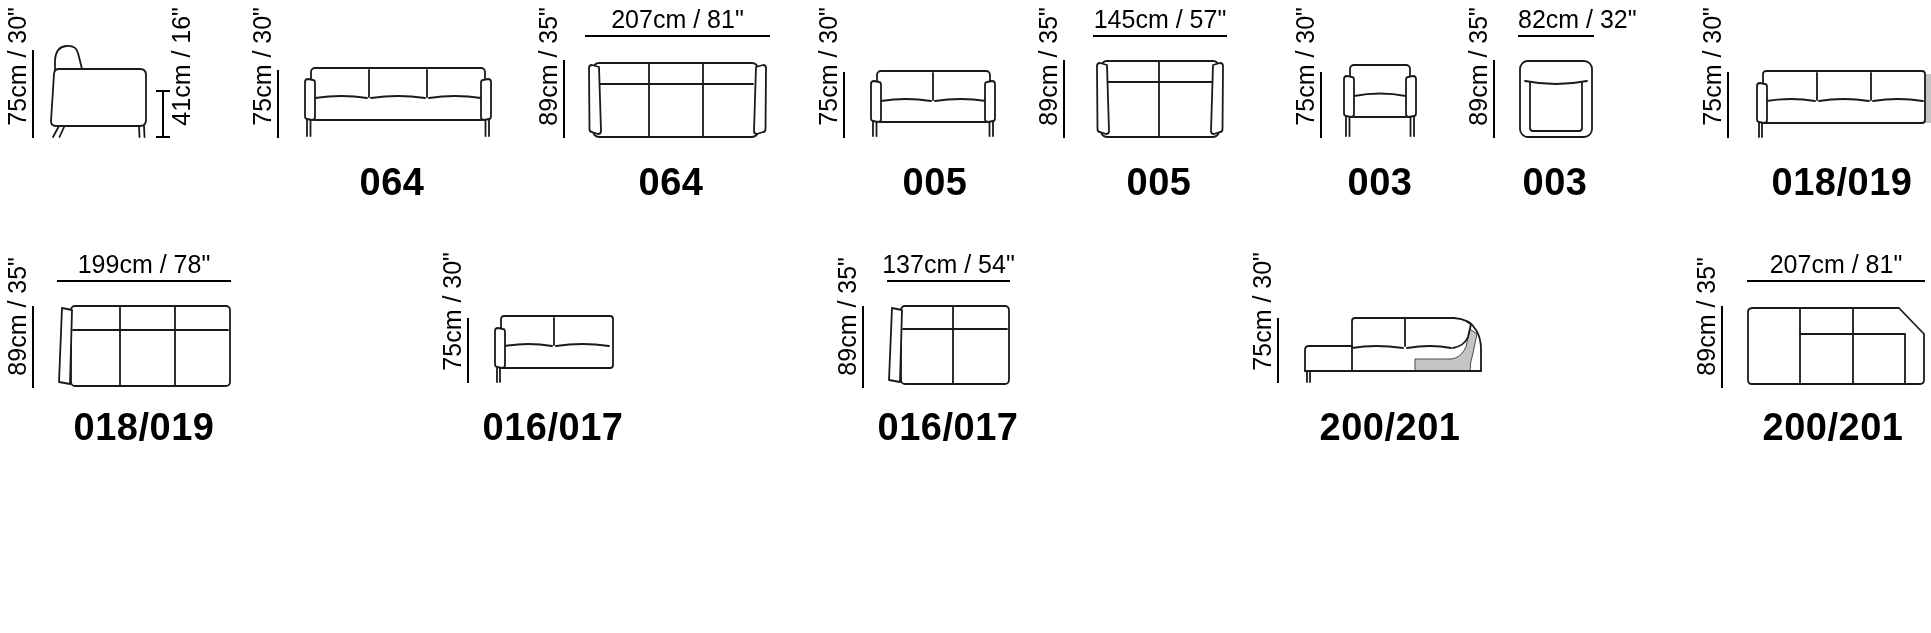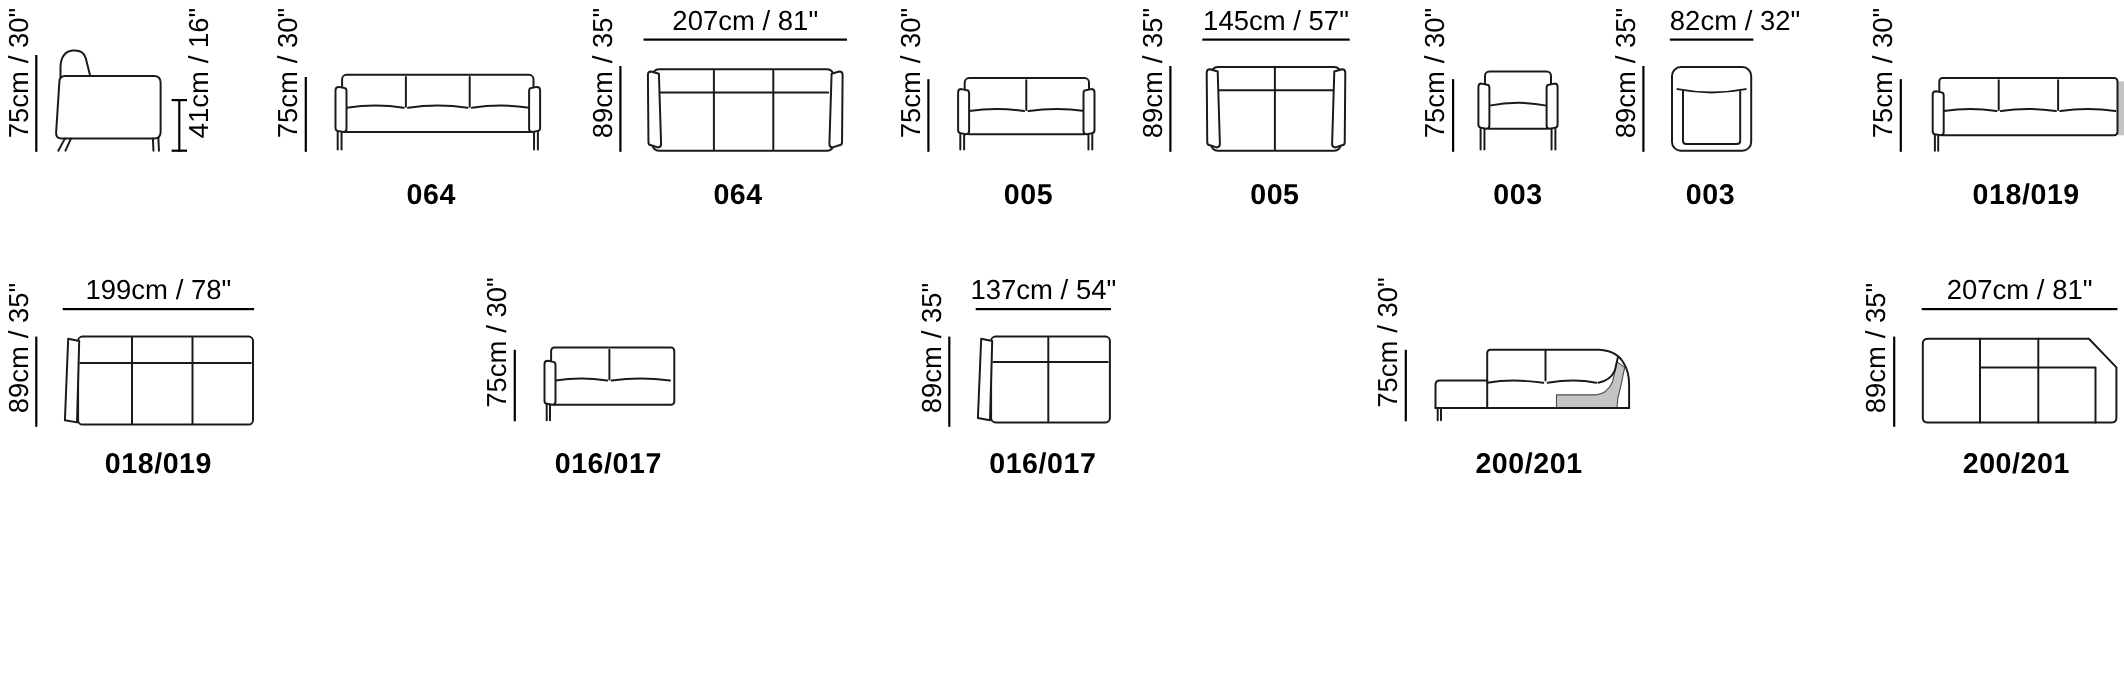--- a/index.html
+++ b/index.html
@@ -23,21 +23,21 @@
   .vdim--ticks .vdim-line::before{top:0;}
   .vdim--ticks .vdim-line::after{bottom:0;}
   
   .hdim{position:absolute;display:flex;flex-direction:column;align-items:center;}
   .hdim--left{align-items:flex-start;}
   .hdim-text{font-size:25px;line-height:28px;white-space:nowrap;color:#000;}
   .hdim-line{width:100%;height:2px;background:#000;margin-top:2px;}
   
   .model-label{
     position:absolute;transform:translateX(-50%);
-    font-size:26px;font-weight:bold;letter-spacing:.5px;white-space:nowrap;color:#000;
+    font-size:38px;font-weight:bold;letter-spacing:.5px;white-space:nowrap;color:#000;
   }
   
   .draw{position:absolute;overflow:visible;}
   .draw path,.draw rect,.draw line{
     stroke:#1a1a1a;stroke-width:1.8;fill:none;stroke-linecap:round;stroke-linejoin:round;
   }
   .draw .wh{fill:#ffffff;}
   .draw .shade{fill:#c4c4c4;stroke:#4a4a4a;stroke-width:1;}
   .draw .shade-ns{fill:#c4c4c4;stroke:none;}
 </style>

